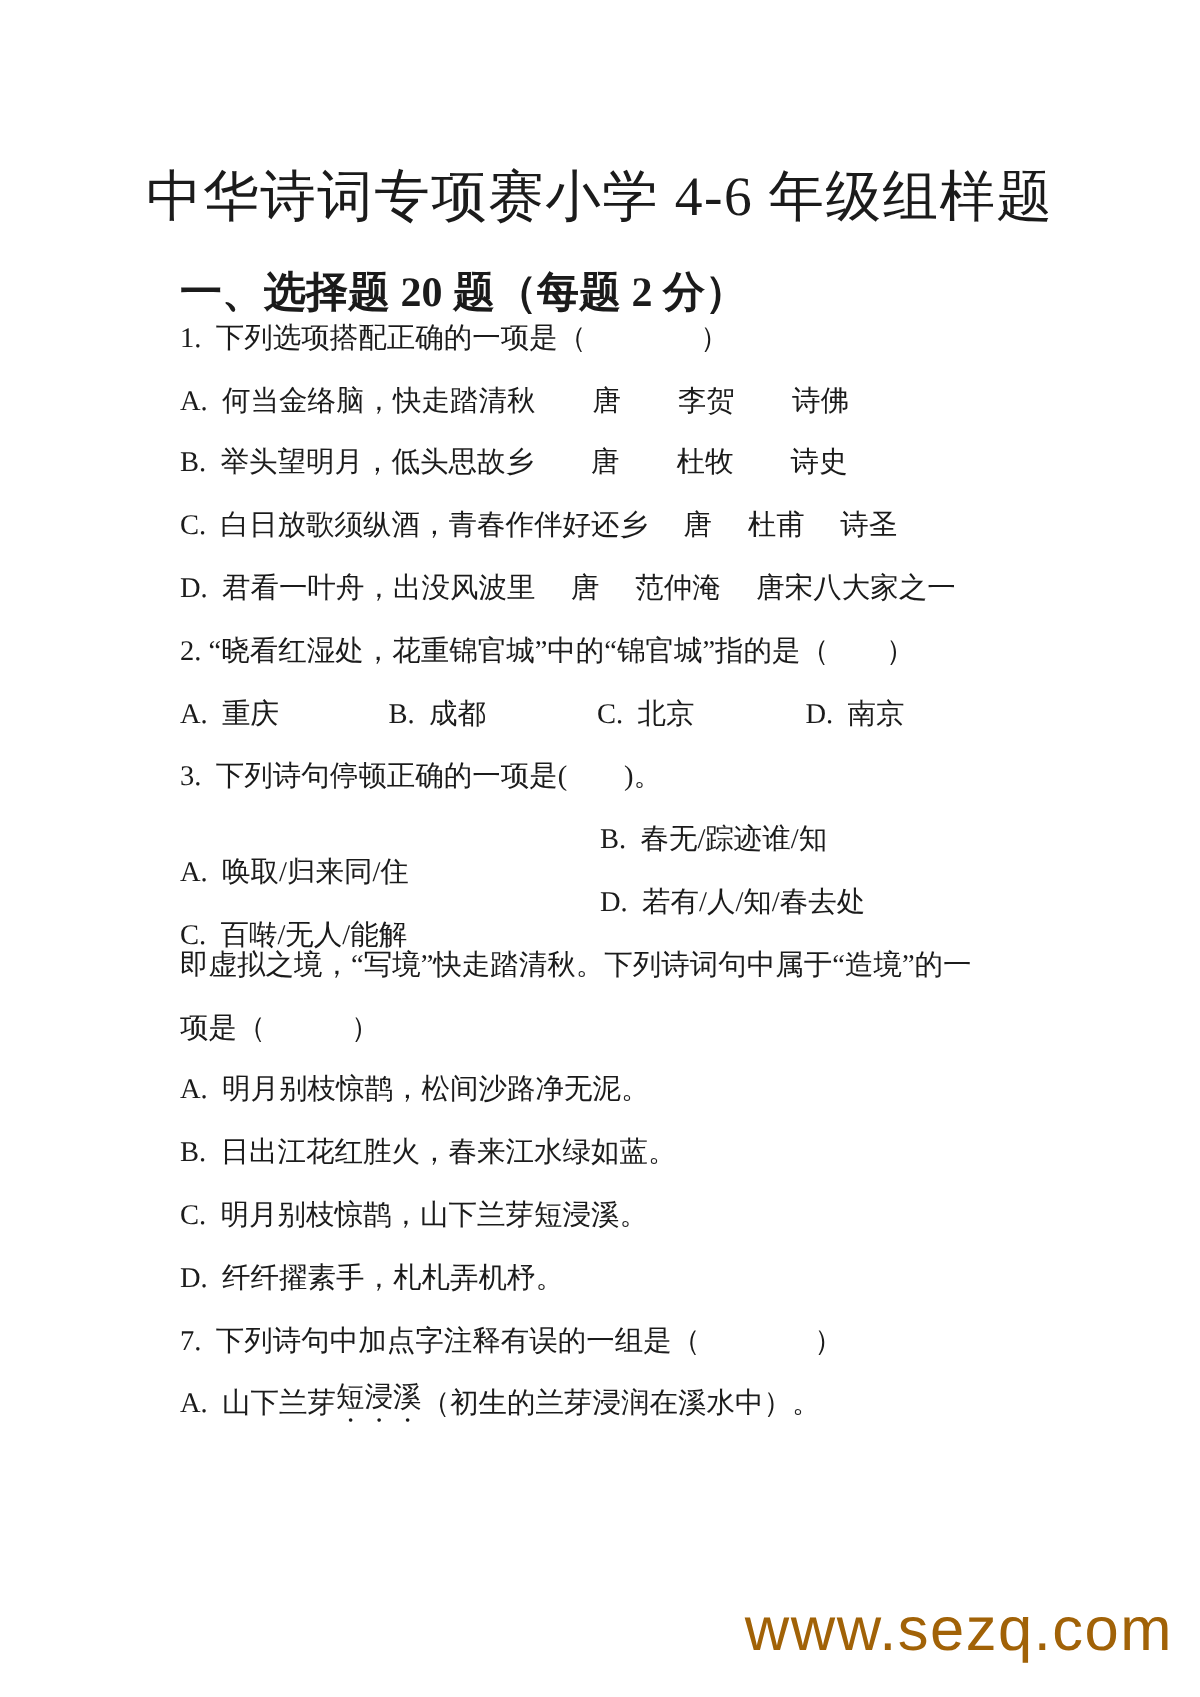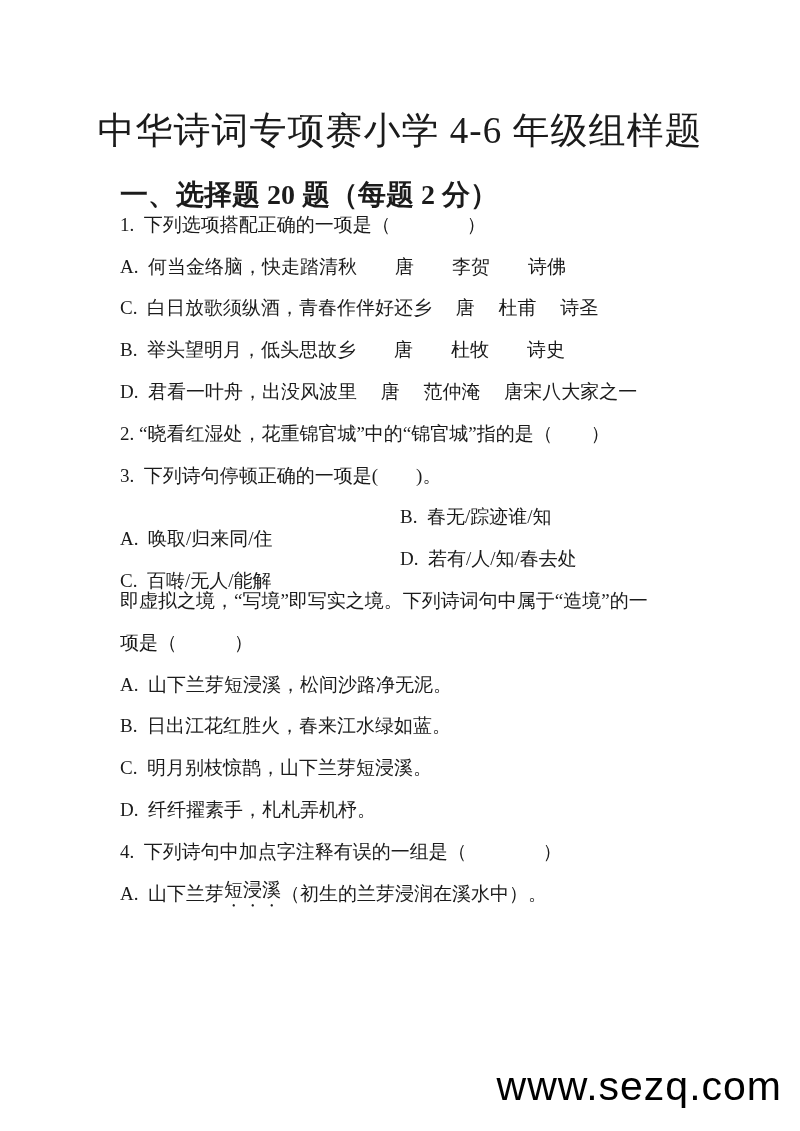--- a/index.html
+++ b/index.html
@@ -74,30 +74,31 @@
 </style>
 </head>
 <body>
 
 <div class="page" style="color: rgb(27, 27, 27);">
   <h1 class="doc-title">中华诗词专项赛小学 4-6 年级组样题</h1>
   <h2 class="section-heading">一、选择题 20 题（每题 2 分）</h2>
   <div class="content" id="content">
       <div class="line text">1.  下列选项搭配正确的一项是（　　　　）</div>
       <div class="line text">A.  何当金络脑，快走踏清秋　　唐　　李贺　　诗佛</div>
+      <div class="line text">B.  举头望明月，低头思故乡　　唐　　杜牧　　诗史</div>
       <div class="line text">C.  白日放歌须纵酒，青春作伴好还乡　 唐　 杜甫　 诗圣</div>
-      <div class="line text">B.  举头望明月，低头思故乡　　唐　　杜牧　　诗史</div>
       <div class="line text">D.  君看一叶舟，出没风波里　 唐　 范仲淹　 唐宋八大家之一</div>
       <div class="line text">2. “晓看红湿处，花重锦官城”中的“锦官城”指的是（　　）</div>
+      <div class="line cols4"><span class="col">A.  重庆</span><span class="col">B.  成都</span><span class="col">C.  北京</span><span class="col">D.  南京</span></div>
       <div class="line text">3.  下列诗句停顿正确的一项是(　　)。</div>
       <div class="line cols2"><span class="col">A.  唤取/归来同/住</span><span class="col">B.  春无/踪迹谁/知</span></div>
       <div class="line cols2"><span class="col">C.  百啭/无人/能解</span><span class="col">D.  若有/人/知/春去处</span></div>
-      <div class="line text">即虚拟之境，“写境”即写实之境。下列诗词句中属于“造境”的一</div>
+      <div class="line text">即虚拟之境，“写境”快走踏清秋。下列诗词句中属于“造境”的一</div>
       <div class="line text">项是（　　　）</div>
-      <div class="line text">A.  山下兰芽短浸溪，松间沙路净无泥。</div>
+      <div class="line text">A.  明月别枝惊鹊，松间沙路净无泥。</div>
       <div class="line text">B.  日出江花红胜火，春来江水绿如蓝。</div>
       <div class="line text">C.  明月别枝惊鹊，山下兰芽短浸溪。</div>
       <div class="line text">D.  纤纤擢素手，札札弄机杼。</div>
-      <div class="line text">4.  下列诗句中加点字注释有误的一组是（　　　　）</div>
+      <div class="line text">7.  下列诗句中加点字注释有误的一组是（　　　　）</div>
       <div class="line emphasis"><span>A.  山下兰芽</span><span class="em-dots">短浸溪</span><span>（初生的兰芽浸润在溪水中）。</span></div>
     </div>
-  <div class="watermark" style="color: #000000;">www.sezq.com</div>
+  <div class="watermark" style="color: #a16207;">www.sezq.com</div>
 </div>
 
 </body></html>

